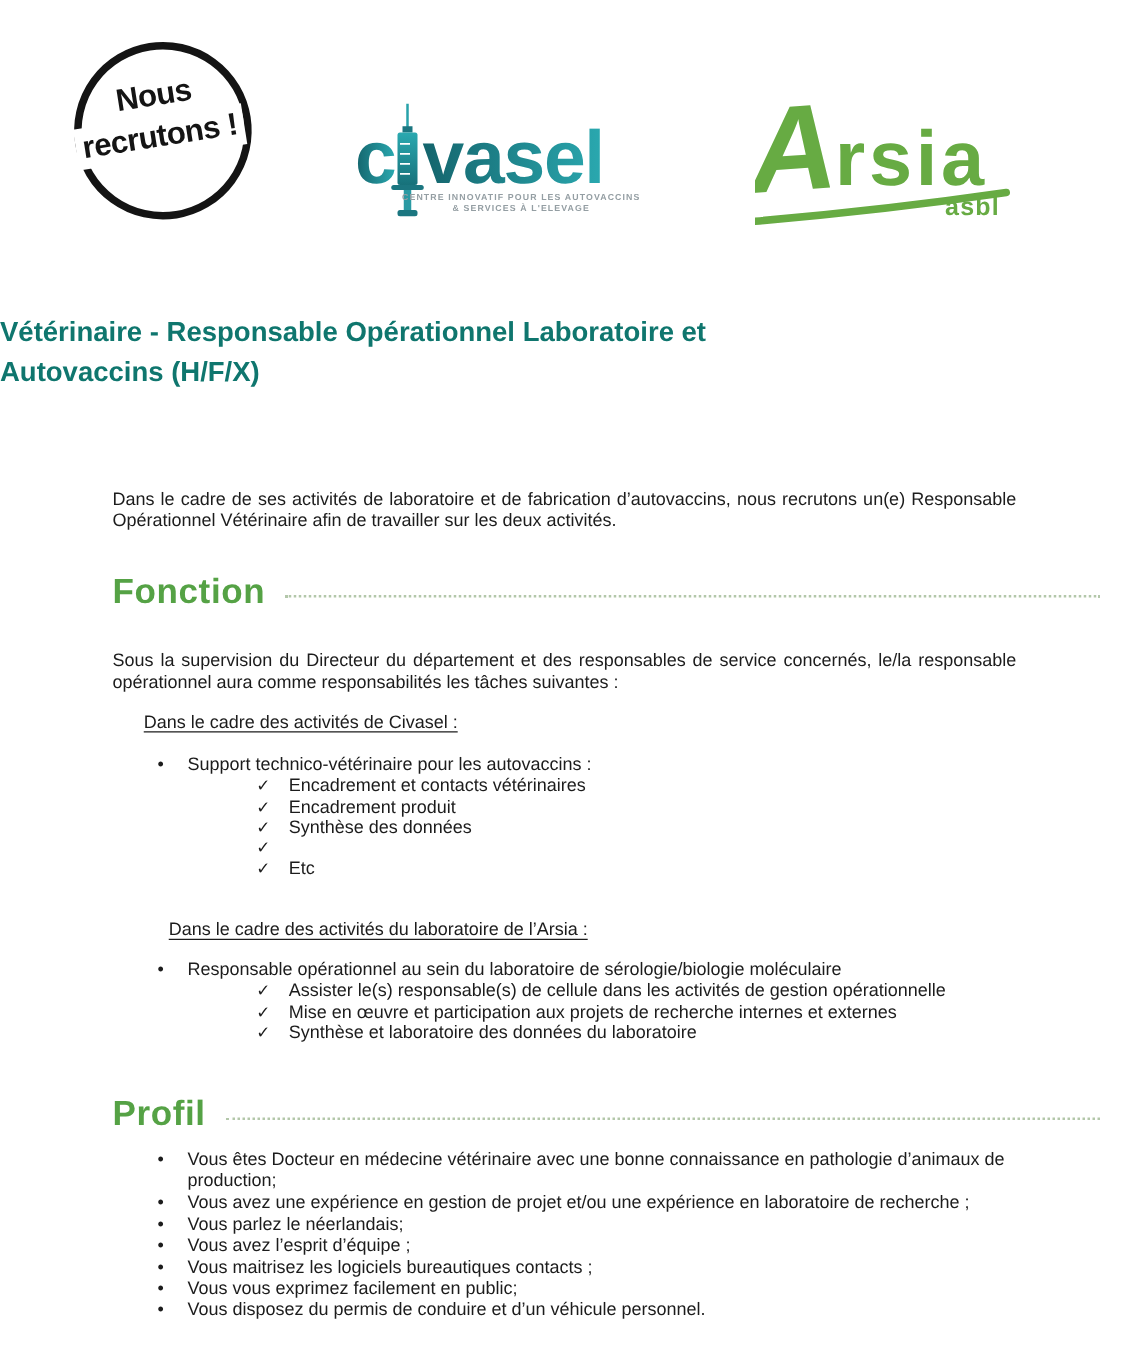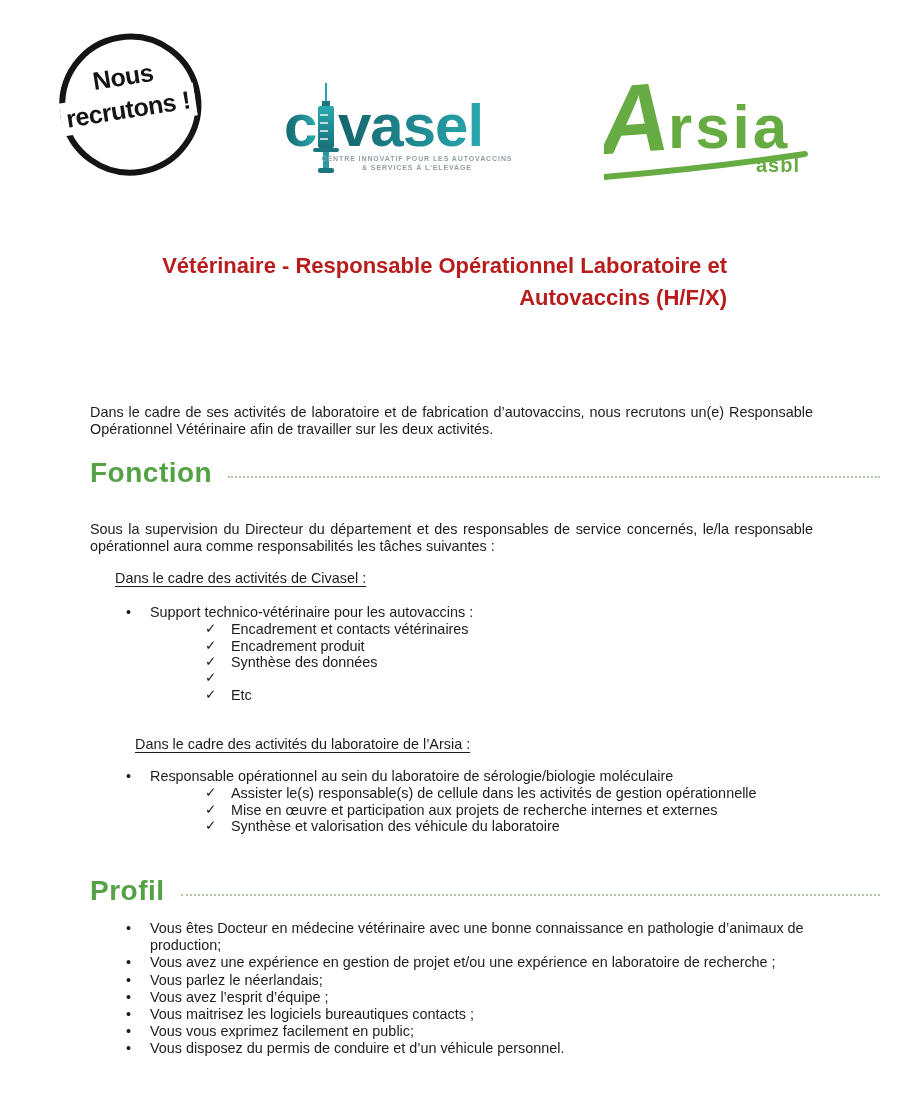--- a/index.html
+++ b/index.html
@@ -17,28 +17,28 @@
                 font-weight:700; font-size:25px; line-height:33px; color:#141414; letter-spacing:-0.5px; }
   .stamp-text .line { background:#ffffff; display:inline-block; padding:0 5px; }
 
   .civasel { position:absolute; left:282px; top:80px; width:270px; height:100px; }
   .civasel-tag { position:absolute; left:0; top:74px; width:270px; text-align:center;
                  color:#949ea3; font-size:7px; letter-spacing:0.9px; line-height:9px; font-weight:600; }
 
   .arsia { position:absolute; left:604px; top:76px; width:212px; height:115px; }
 
   
-  .title { position:absolute; left:0; top:250px; width:727px; margin:0; text-align:right;
-           font-size:22px; line-height:32px; font-weight:700; color:#b91c1c; }
+  .title { position:absolute; left:0; top:250px; width:727px; margin:0; text-align:left;
+           font-size:22px; line-height:32px; font-weight:700; color:#0f766e; }
 
   
   .body-block { position:absolute; left:90px; width:723px; font-size:14.4px; line-height:17.3px; }
   .para { text-align:justify; }
   .p1 { top:327px; }
-  .p2 { top:392px;margin-top:12px; }
+  .p2 { top:392px; }
 
   .sec-head { position:absolute; left:90px; width:790px; display:flex; align-items:center; }
   .h-fonction { top:456px; }
   .h-profil   { top:874px; }
   .sec-title { font-size:28px; font-weight:700; color:#55a245; letter-spacing:0.5px; line-height:34px; }
   .dotline { flex:1; border-top:2px dotted #b3c7aa; margin-left:16px; margin-top:8px; height:0; }
 
   .f-intro { top:521px; }
 
   .subhead { position:absolute; left:115px; width:700px; font-size:14.4px;
@@ -165,21 +165,21 @@
     <div class="c-item">
       <span class="check-ic">✓</span>
       <span class="itext">Assister le(s) responsable(s) de cellule dans les activités de gestion opérationnelle</span>
     </div>
     <div class="c-item">
       <span class="check-ic">✓</span>
       <span class="itext">Mise en œuvre et participation aux projets de recherche internes et externes</span>
     </div>
     <div class="c-item">
       <span class="check-ic">✓</span>
-      <span class="itext">Synthèse et valorisation des véhicule du laboratoire</span>
+      <span class="itext">Synthèse et laboratoire des données du laboratoire</span>
     </div>
   </div>
 
   <div class="sec-head h-profil">
     <span class="sec-title">Profil</span>
     <span class="dotline"></span>
   </div>
 
   <div class="list list3">
     <div class="b-item">

